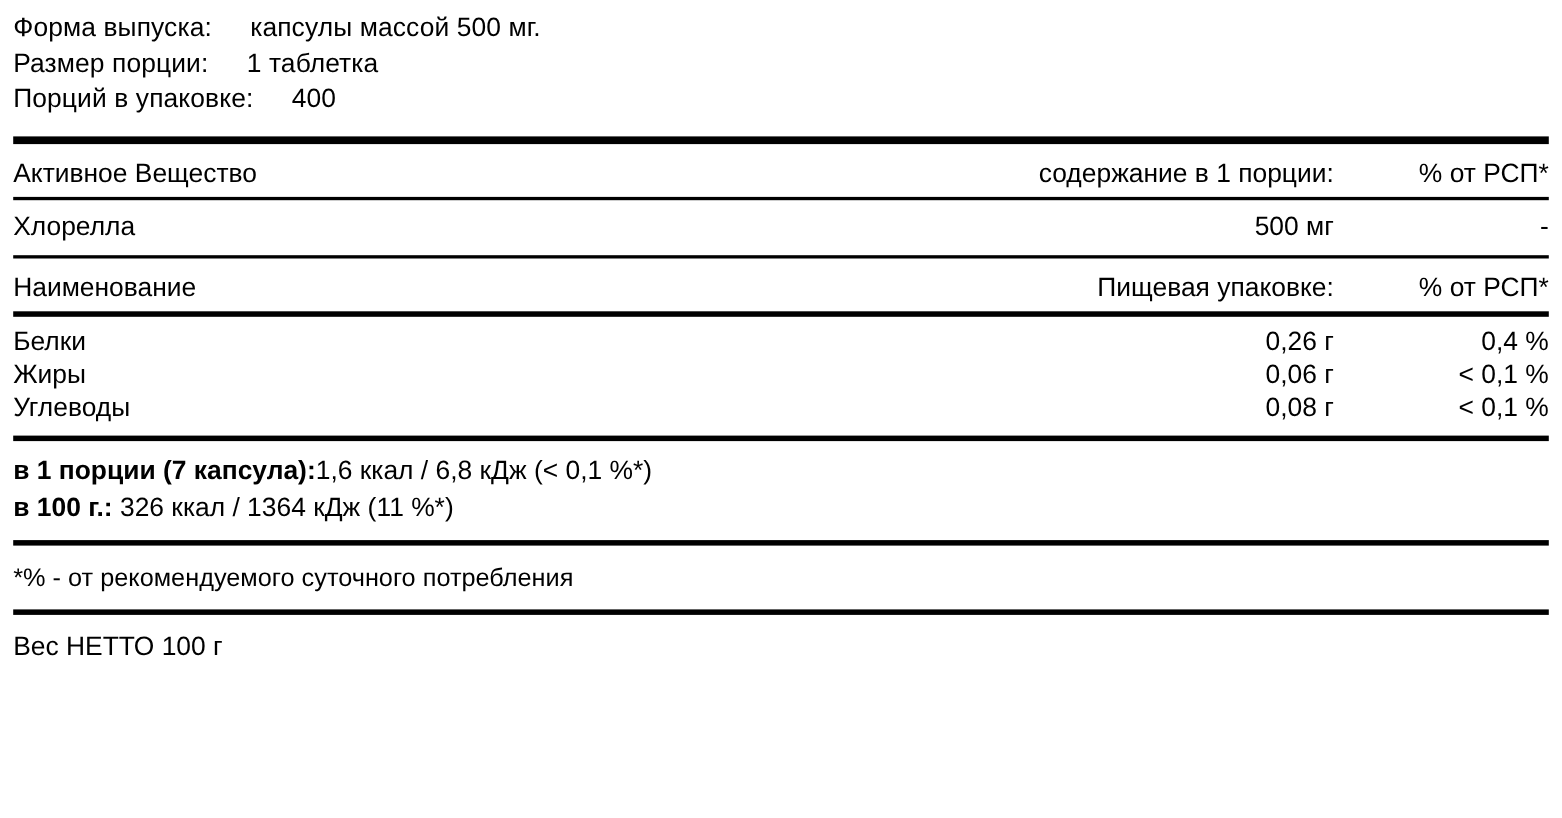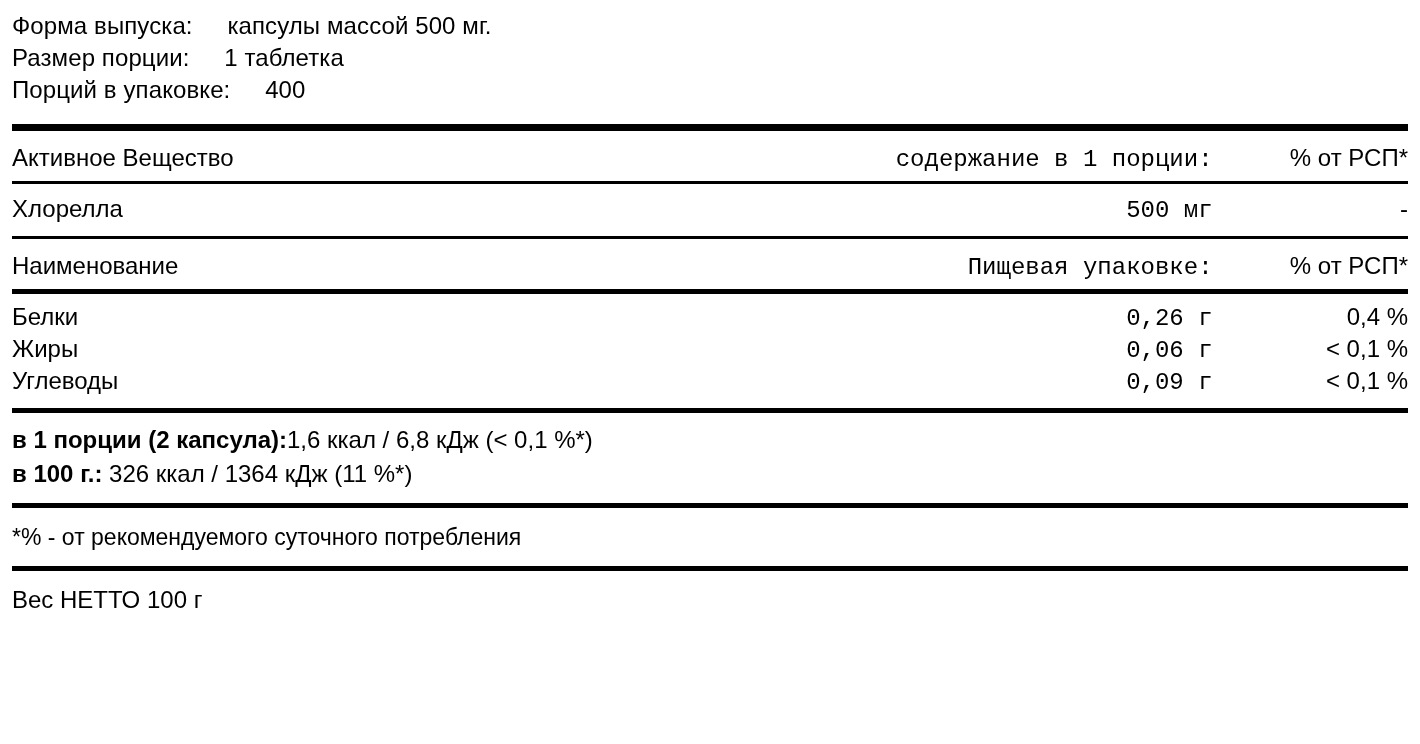--- a/index.html
+++ b/index.html
@@ -60,21 +60,21 @@
     border-collapse: collapse;
     font-size: 24px;
     line-height: 30px;
   }
   table.nut td {
     padding: 0;
     vertical-align: baseline;
     white-space: nowrap;
   }
   td.c-name  { text-align: left;  width: 58%; }
-  td.c-mid   { text-align: right; width: 28%; padding-right: 2px; font-family: Liberation Mono, monospace; }
+  td.c-mid   { text-align: right; width: 28%; padding-right: 2px; }
   td.c-right { text-align: right; width: 14%; }
 
   .head-row td { padding: 4px 0 6px 0; }
   .data-row td { padding: 5px 0 5px 0; }
 
   .energy {
     font-size: 24px;
     line-height: 34px;
   }
   .energy b { font-weight: bold; }
@@ -160,33 +160,33 @@
       <td class="c-mid">0,26 г</td>
       <td class="c-right">0,4 %</td>
     </tr>
     <tr class="data-row">
       <td class="c-name">Жиры</td>
       <td class="c-mid">0,06 г</td>
       <td class="c-right">&lt; 0,1 %</td>
     </tr>
     <tr class="data-row">
       <td class="c-name">Углеводы</td>
-      <td class="c-mid">0,09 г</td>
+      <td class="c-mid">0,08 г</td>
       <td class="c-right">&lt; 0,1 %</td>
     </tr>
   </tbody>
     </table>
 
   <div class="spacer-10"></div>
   <div class="rule-med"></div>
   <div class="spacer-10"></div>
 
   <div class="energy">
     <div>
-      <b>в 1 порции (2 капсула):</b><span>1,6 ккал / 6,8 кДж (&lt; 0,1 %*)</span>
+      <b>в 1 порции (7 капсула):</b><span>1,6 ккал / 6,8 кДж (&lt; 0,1 %*)</span>
     </div>
     <div>
       <b>в 100 г.:</b>
       <span>326 ккал / 1364 кДж (11 %*)</span>
     </div>
   </div>
 
   <div class="spacer-12"></div>
   <div class="rule-med"></div>
   <div class="spacer-14"></div>

